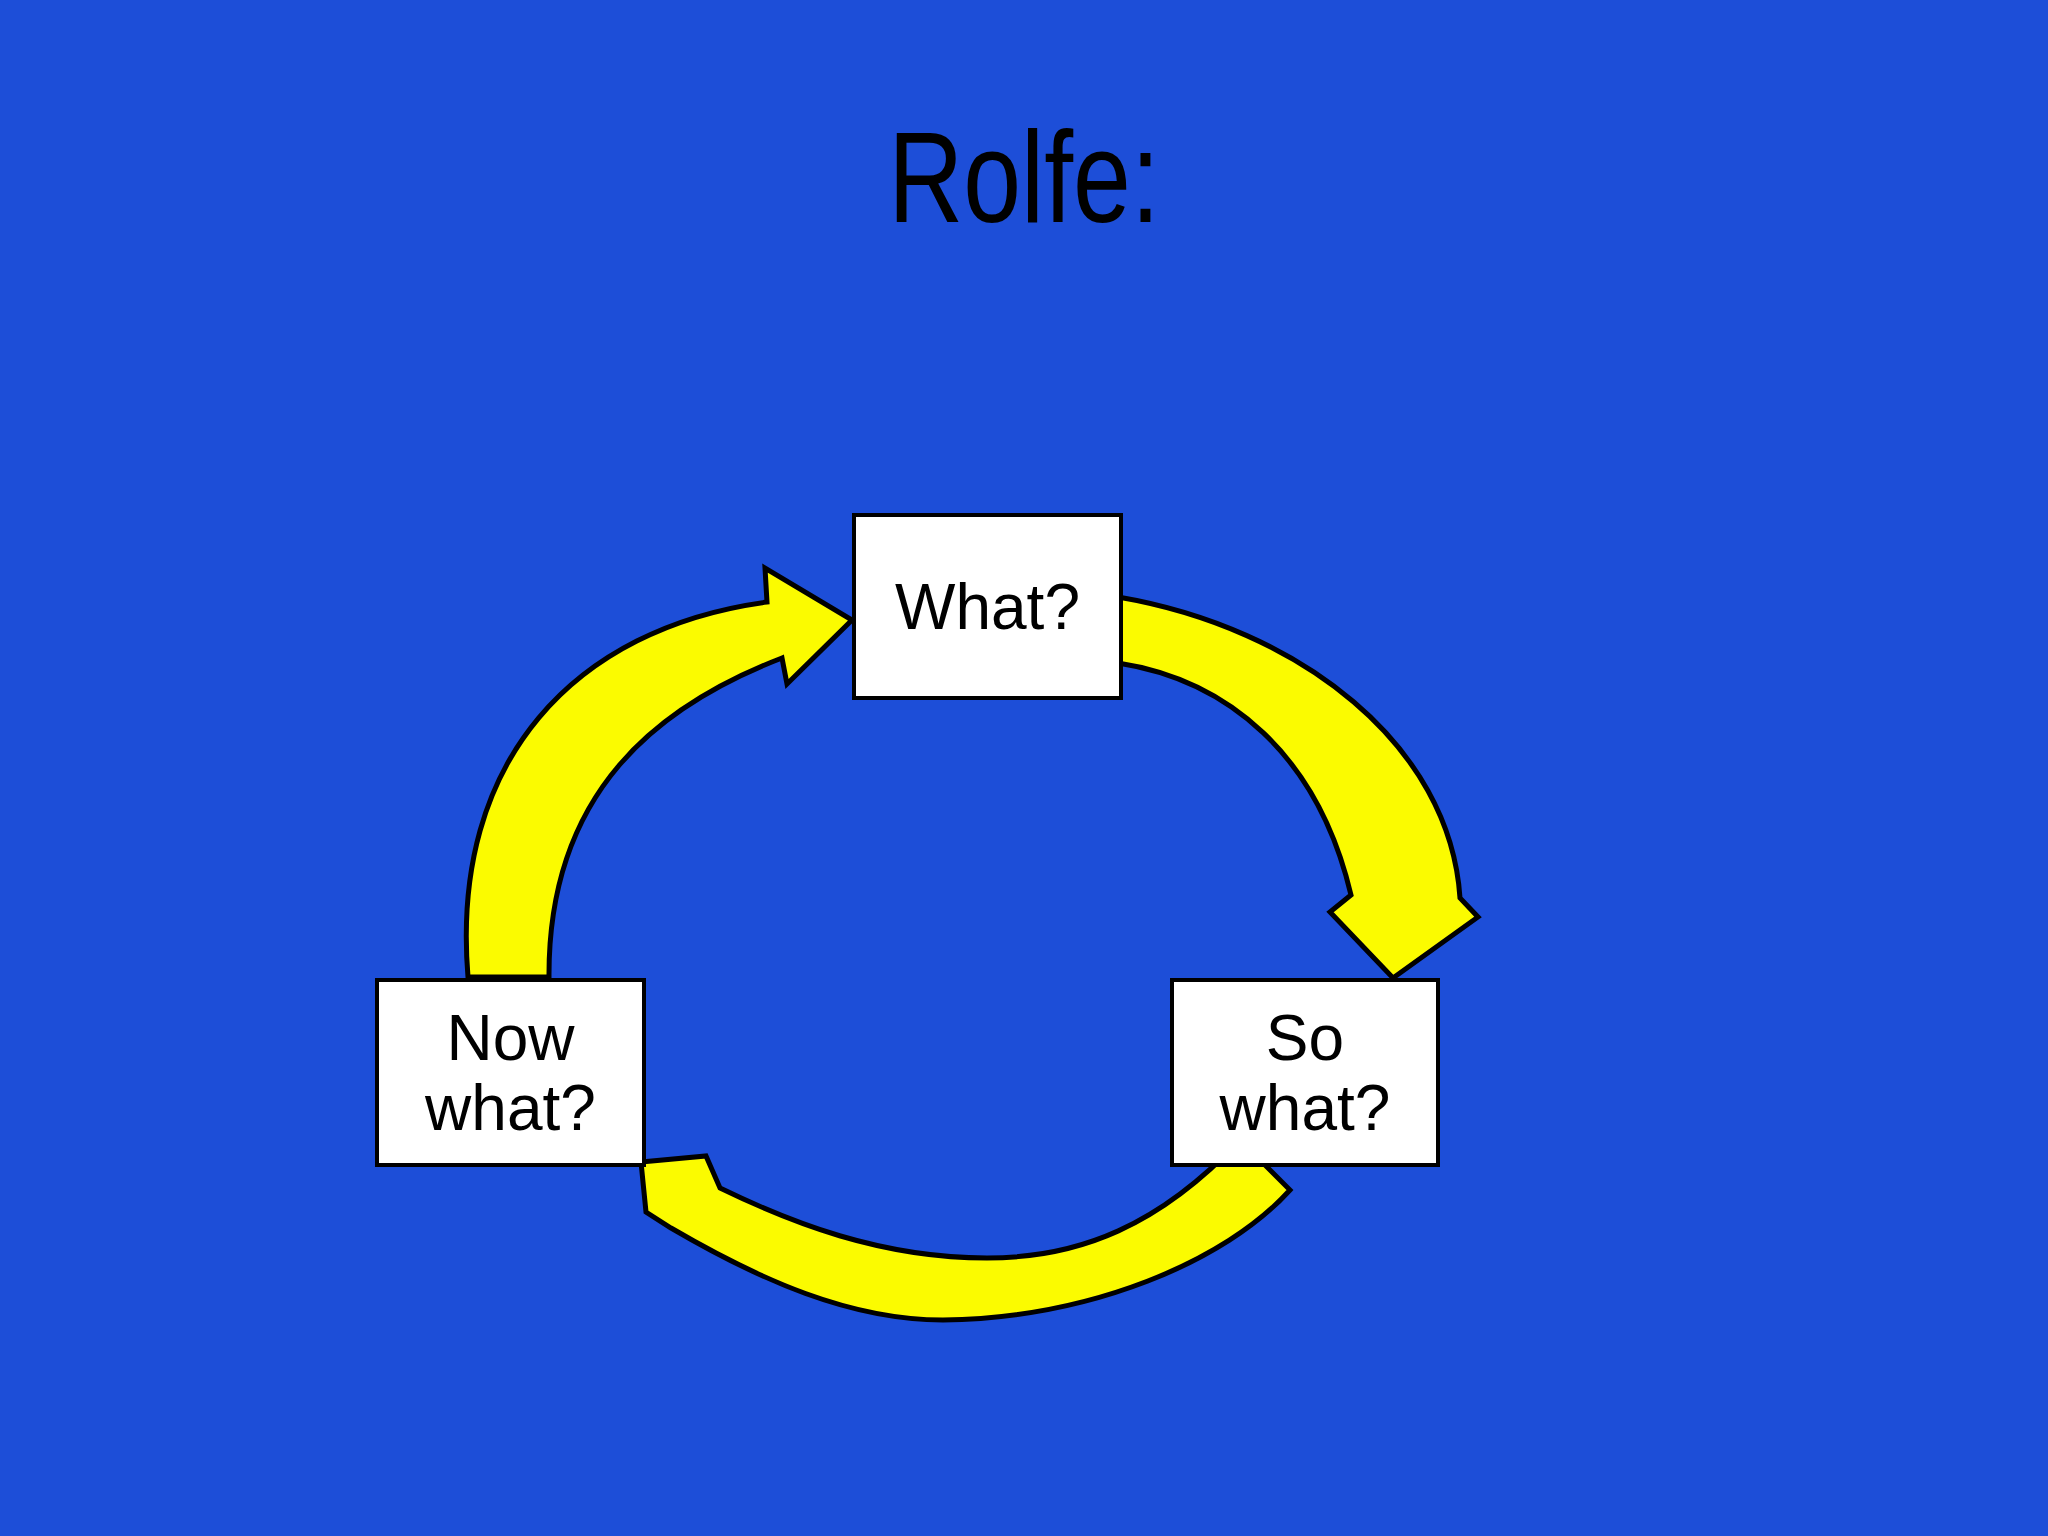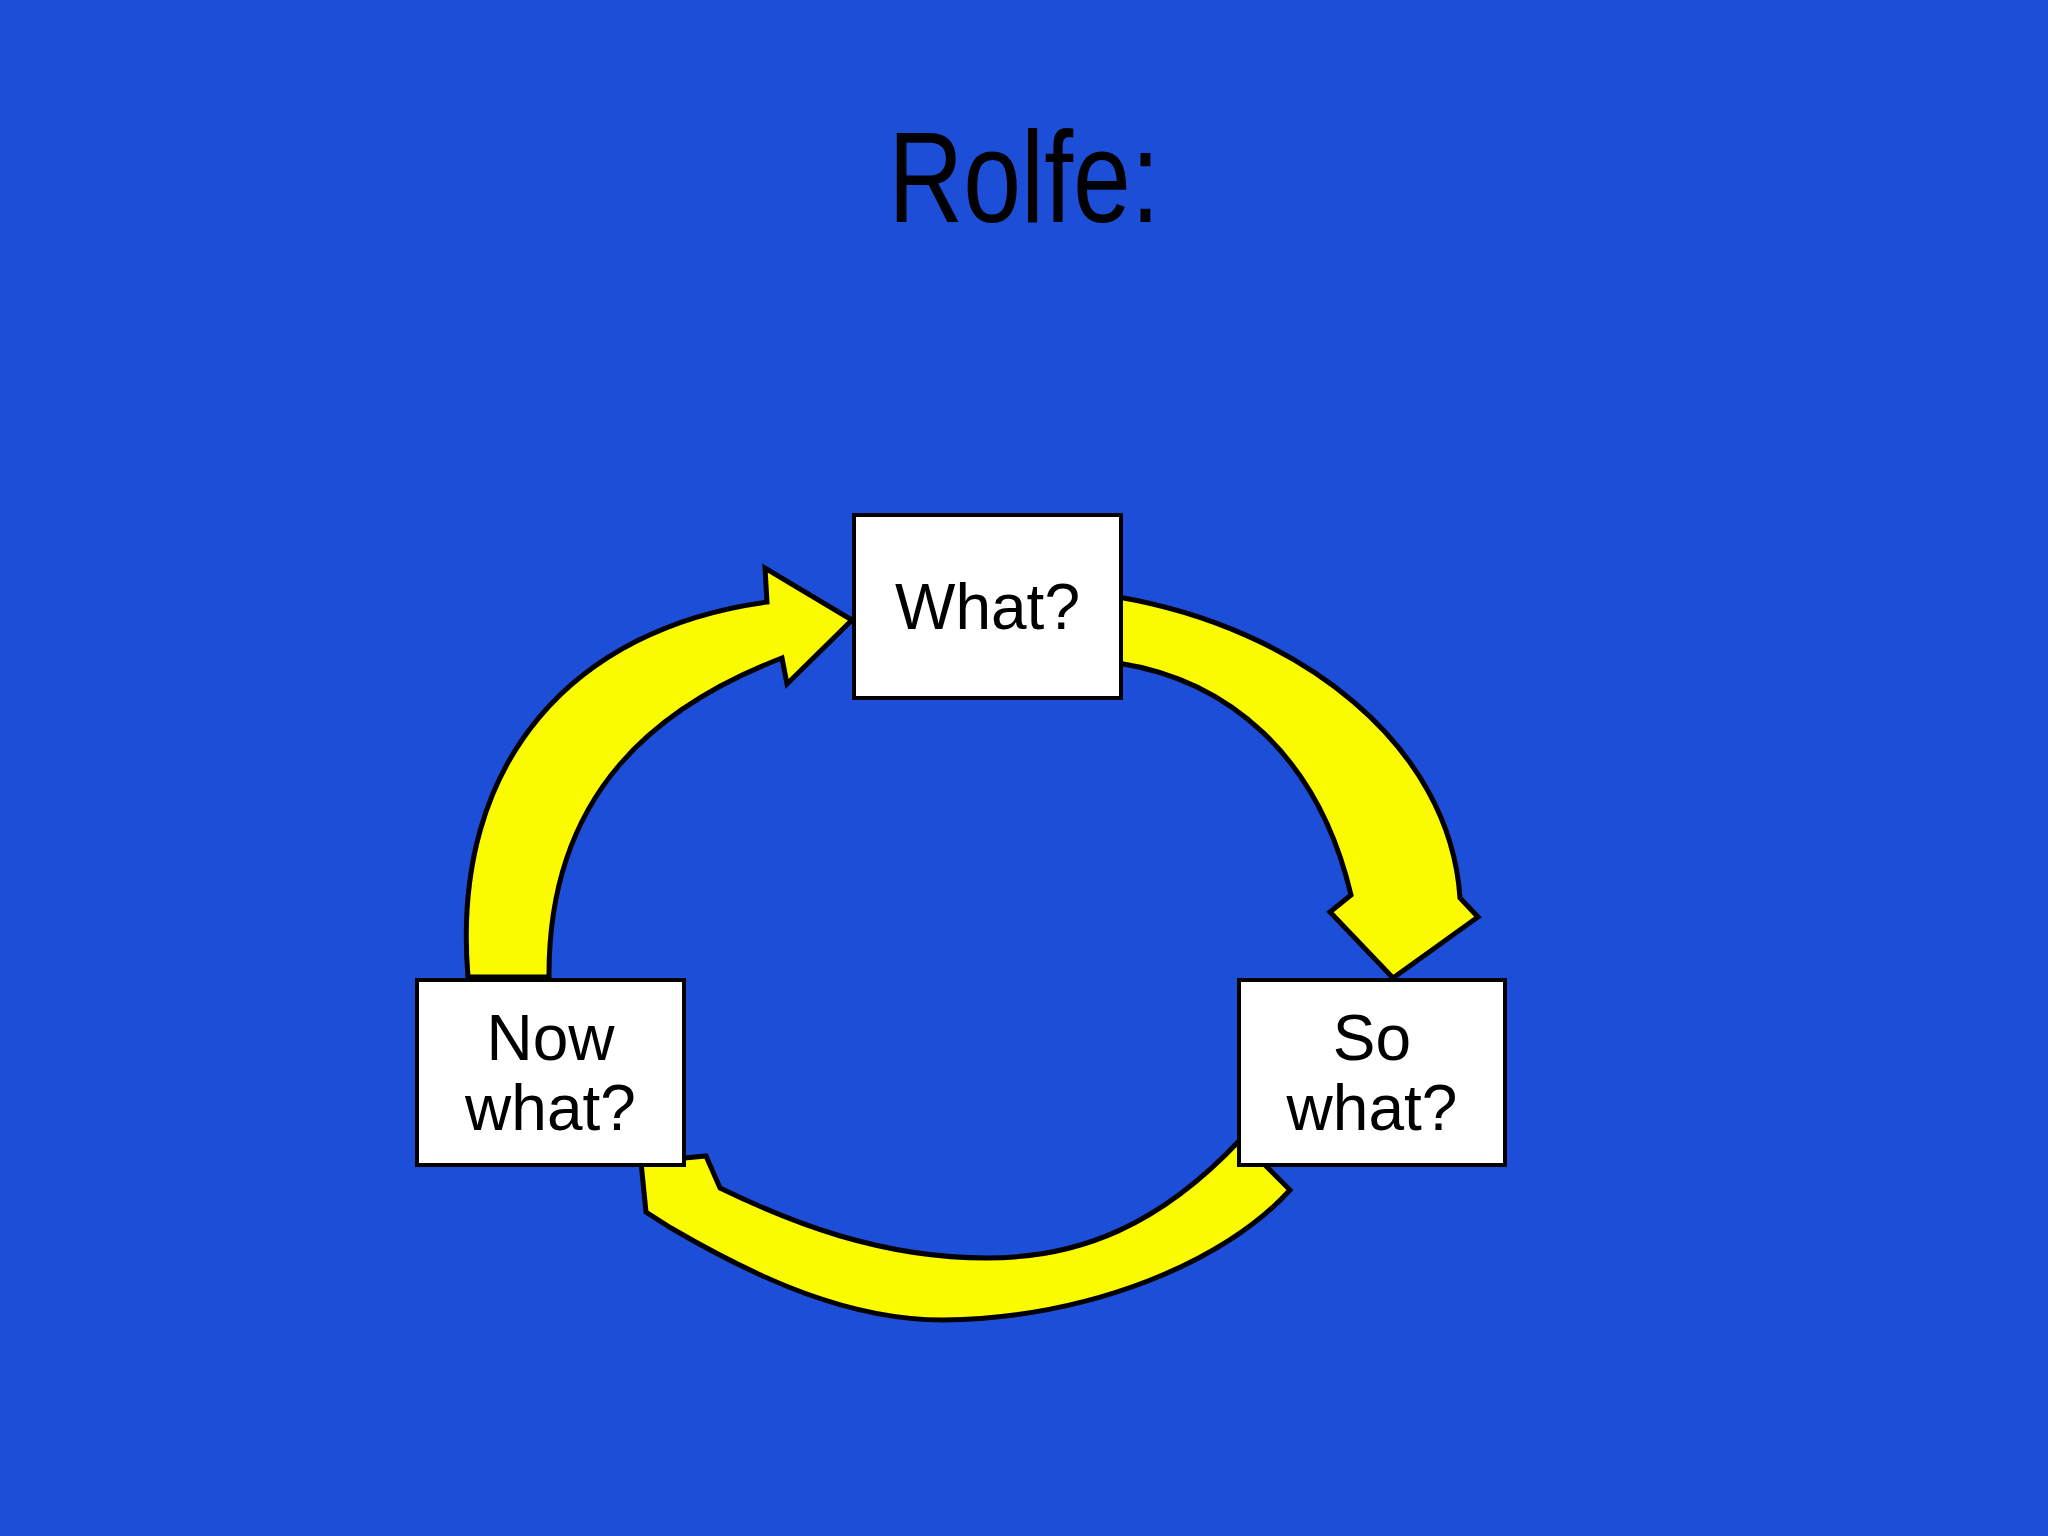--- a/index.html
+++ b/index.html
@@ -40,22 +40,22 @@
     flex-direction: column;
     justify-content: center;
     align-items: center;
     text-align: center;
     font-size: 64px;
     line-height: 70px;
     color: #000000;
     z-index: 2;
   }
   .box-what     { left: 852px;  top: 513px; width: 271px; height: 187px; }
-  .box-now-what { left: 415px;  top: 978px; width: 271px; height: 189px; }
-  .box-so-what  { left: 1237px; top: 978px; width: 270px; height: 189px; justify-content: center; }
+  .box-now-what { left: 375px;  top: 978px; width: 271px; height: 189px; }
+  .box-so-what  { left: 1170px; top: 978px; width: 270px; height: 189px; justify-content: center; }
   .box-line { display: block; white-space: nowrap; }
 </style>
 </head>
 <body>
 
 <div class="slide">
 
   <div class="slide-title">Rolfe:</div>
 
   <div class="diagram-layer">

